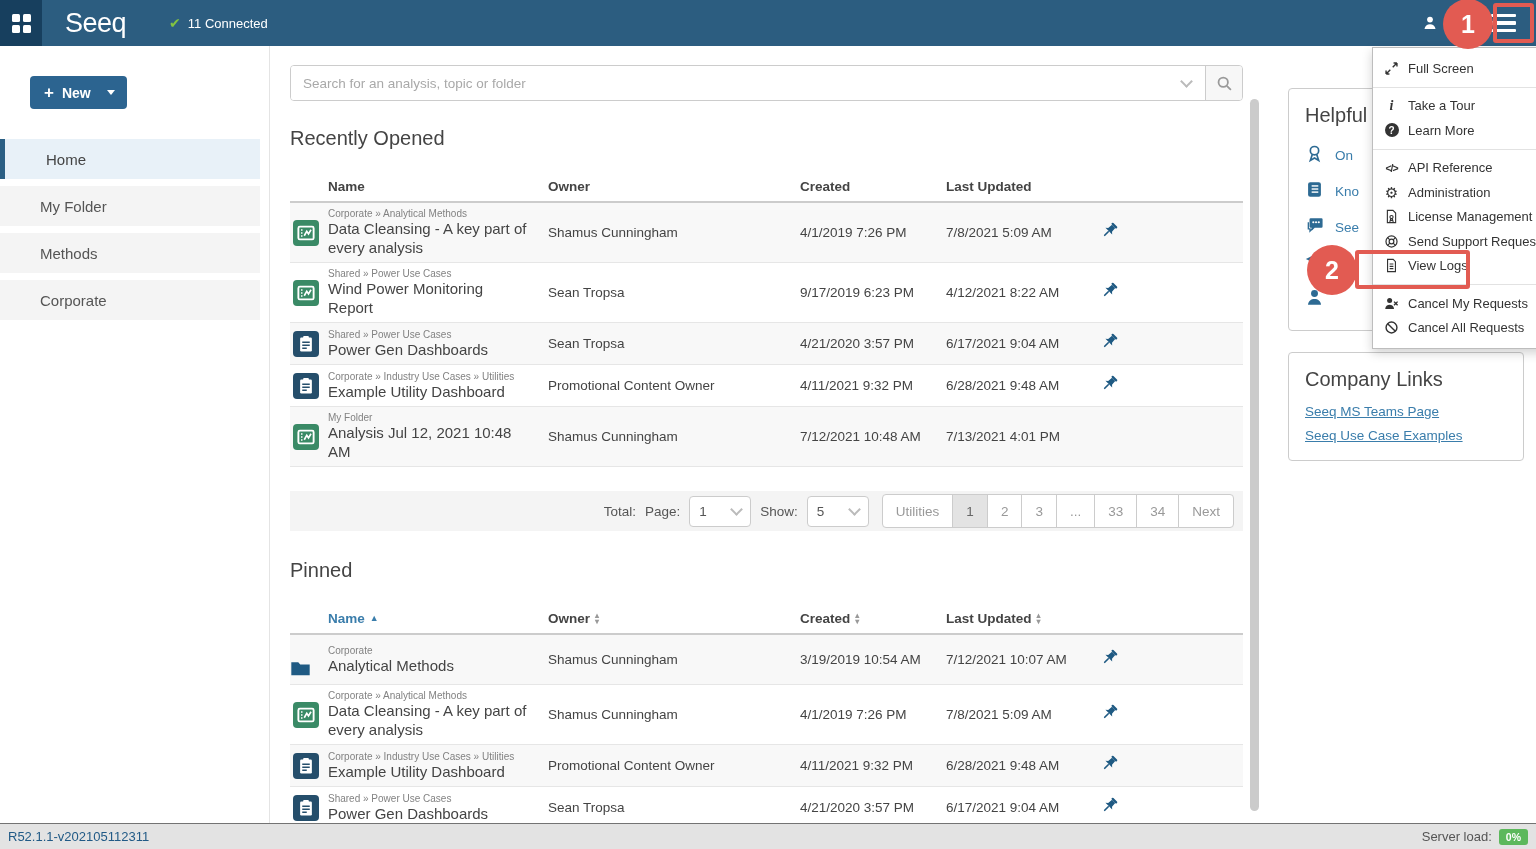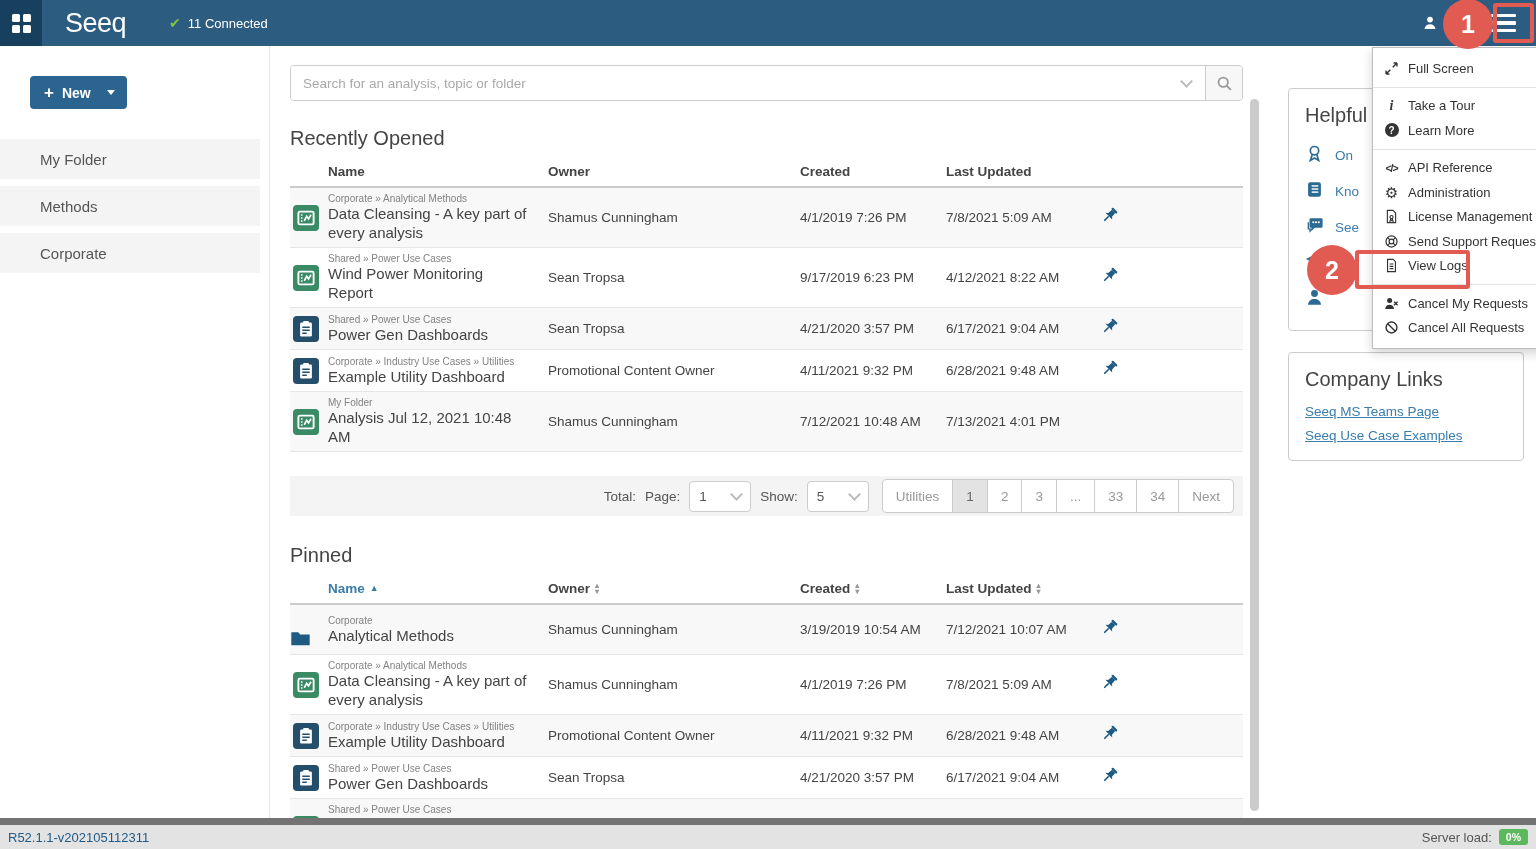--- a/index.html
+++ b/index.html
@@ -38,21 +38,21 @@
   .search-input::placeholder { color:#a9a9a9; }
   .chev { width:9px; height:9px; border-left:2px solid #bbb; border-bottom:2px solid #bbb; transform:rotate(-45deg); }
   .search-chev { align-self:center; margin-right:14px; margin-top:-4px; }
   .search-btn { width:37px; border-left:1px solid #ccc; background:#f7f7f7; display:flex; align-items:center; justify-content:center; cursor:pointer; }
   .search-btn svg { width:17px; height:17px; }
 
   h2.section { font-size:20px; font-weight:400; color:#444; }
   .t-recent { margin-top:26px; }
   .t-pinned { margin-top:28px; }
 
-  .tbl { margin-top:10px; }
+  .tbl { margin-top:25px; }
   .trow, .thead { display:grid; grid-template-columns:38px 220px 252px 146px 149px 1fr; align-items:center; }
   .thead { border-bottom:2px solid #ccc; padding:4px 0 7px 0; font-size:13.5px; font-weight:bold; color:#444; }
   .thead .hname { display:flex; align-items:center; gap:5px; cursor:pointer; }
   .thead .blue { color:#3a7dab; }
   .asc { color:#3a7dab; font-size:9px; line-height:9px; }
   .updn { display:inline-flex; flex-direction:column; color:#999; font-size:8px; line-height:5.5px; }
   .trow { border-bottom:1px solid #e6e6e6; min-height:42px; padding:5px 0; }
   .trow.odd { background:#f8f8f8; }
   .icon-box { width:26px; height:26px; border-radius:4px; margin-left:3px; display:flex; align-items:center; justify-content:center; }
   .icon-box svg { width:20px; height:20px; }
@@ -104,21 +104,21 @@
 
   
   .ann-circle { position:absolute; width:50px; height:50px; border-radius:50%; background:#e25b52; color:#fff; font-size:25px; font-weight:bold; display:flex; align-items:center; justify-content:center; z-index:60; }
   .ann-c1 { left:1443px; top:-1px; }
   .ann-c2 { left:1307px; top:245px; }
   .ann-box { position:absolute; border:4px solid #e25b52; border-radius:3px; z-index:61; }
   .ann-b1 { left:1493px; top:3px; width:41px; height:40px; }
   .ann-b2 { left:1355px; top:250px; width:115px; height:39px; }
 
   
-  .statusbar { position:absolute; left:0; bottom:0; width:1536px; height:26px; background:#e3e3e3; border-top:7px solid #737373; display:flex; align-items:center; font-size:13px; padding:12px 8px; }
+  .statusbar { position:absolute; left:0; bottom:0; width:1536px; height:26px; background:#e3e3e3; border-top:1px solid #737373; display:flex; align-items:center; font-size:13px; padding:12px 8px; }
   .version { color:#215a86; }
   .sload { margin-left:auto; display:flex; align-items:center; gap:7px; color:#555; }
   .badge { background:#5cb85c; color:#fff; font-size:10.5px; font-weight:bold; padding:2px 7px; border-radius:3px; }
 </style>
 </head>
 <body>
 
 <div class="app">
 
   <div class="navbar">
@@ -151,20 +151,21 @@
     </div>
   </div>
 
   <div class="sidebar">
     <div class="new-btn">
       <span class="plus">+</span>
       <span class="lbl">New</span>
       <span class="caret"></span>
     </div>
     <div class="nav-list" id="nav-list">
+        <div class="nav-item active">Home</div>
         <div class="nav-item">My Folder</div>
         <div class="nav-item">Methods</div>
         <div class="nav-item">Corporate</div>
       </div>
   </div>
 
   <div class="main">
     <div class="search-row">
       <input class="search-input" placeholder="Search for an analysis, topic or folder" style="">
       <span class="chev search-chev"></span>

